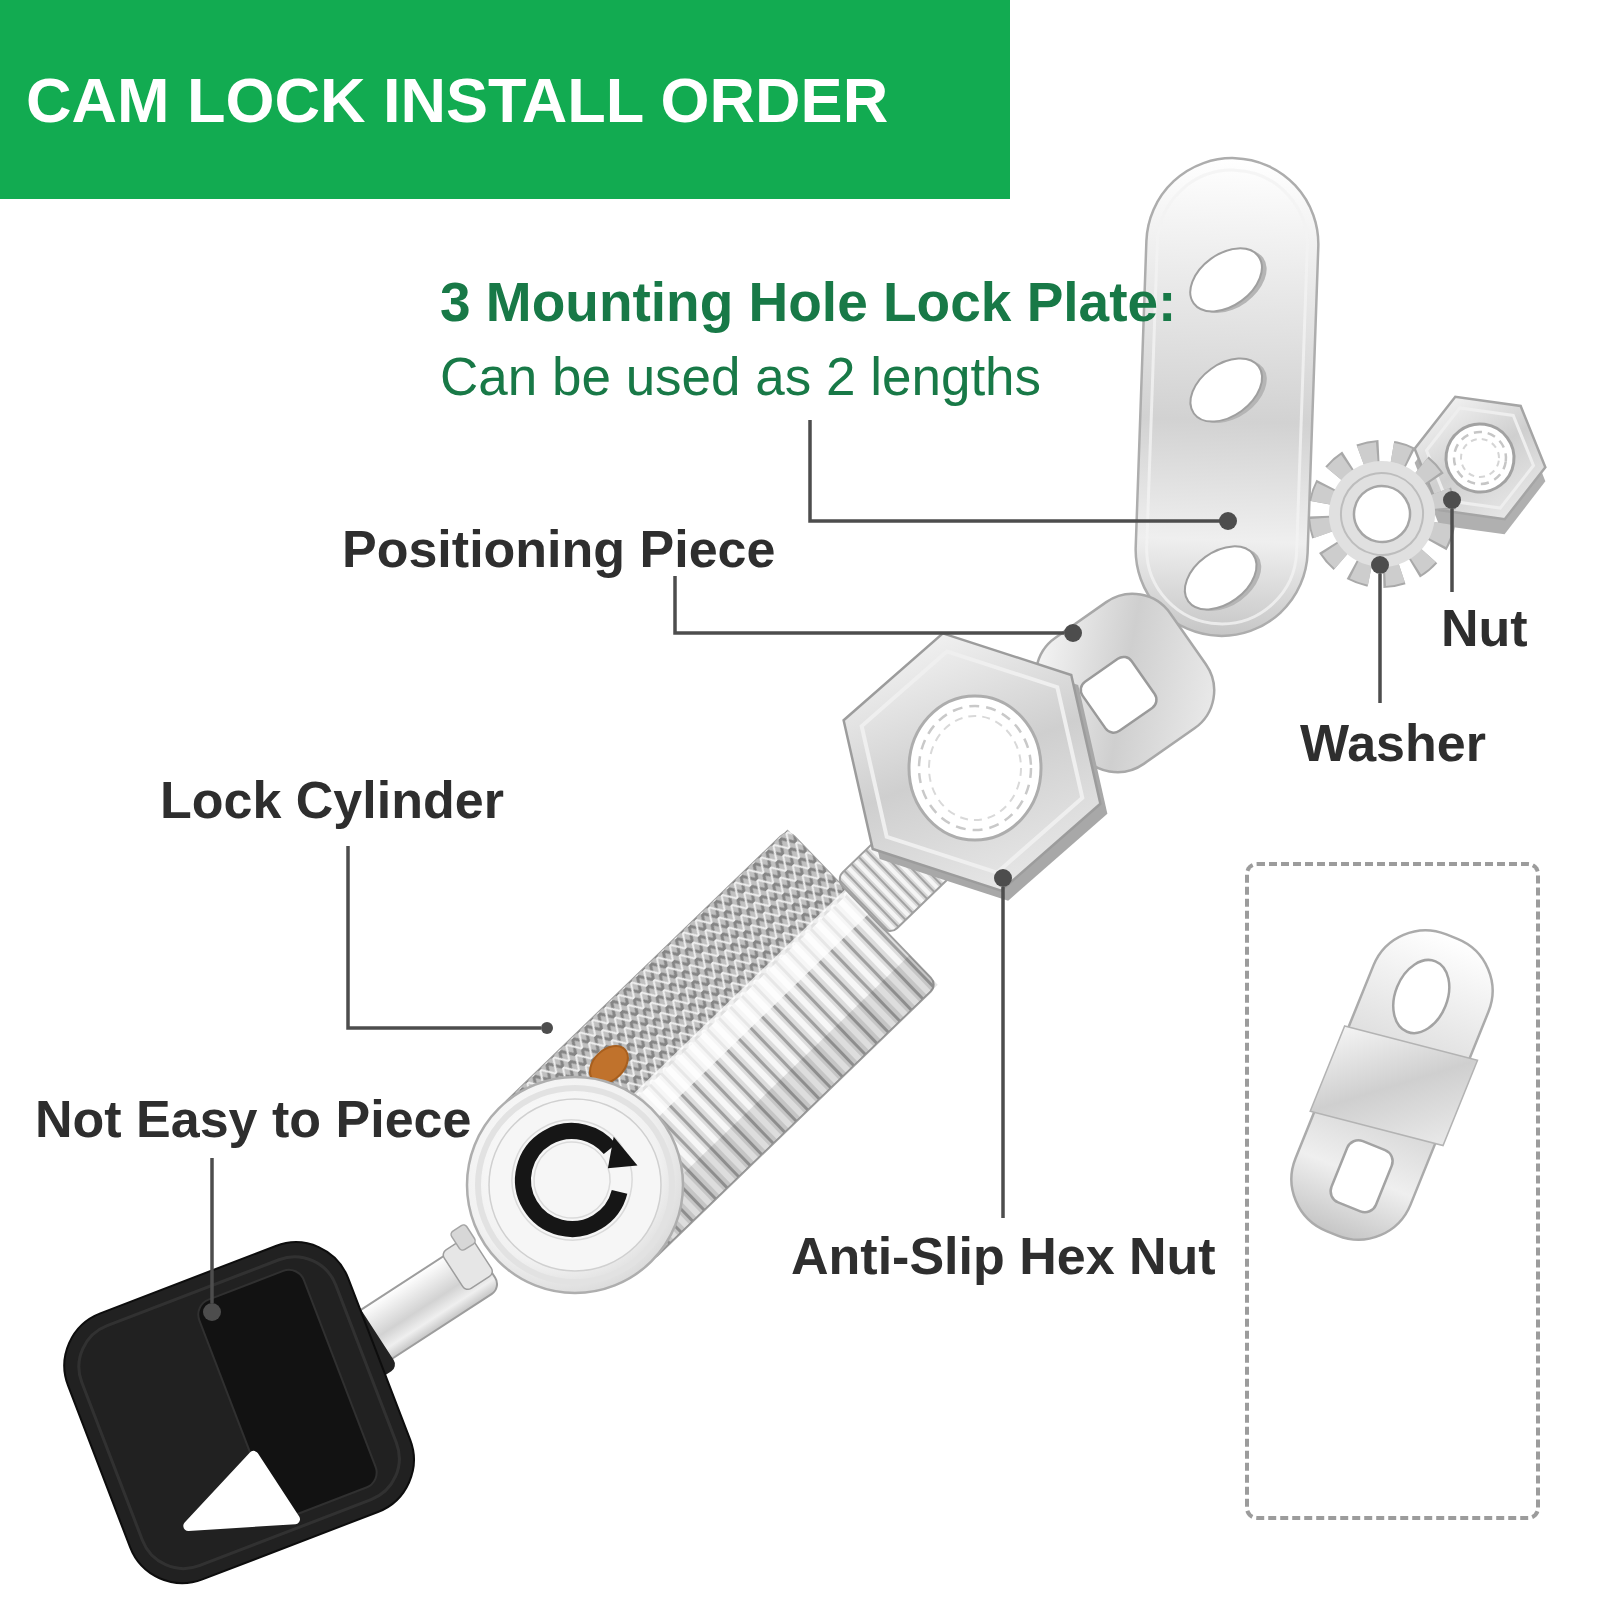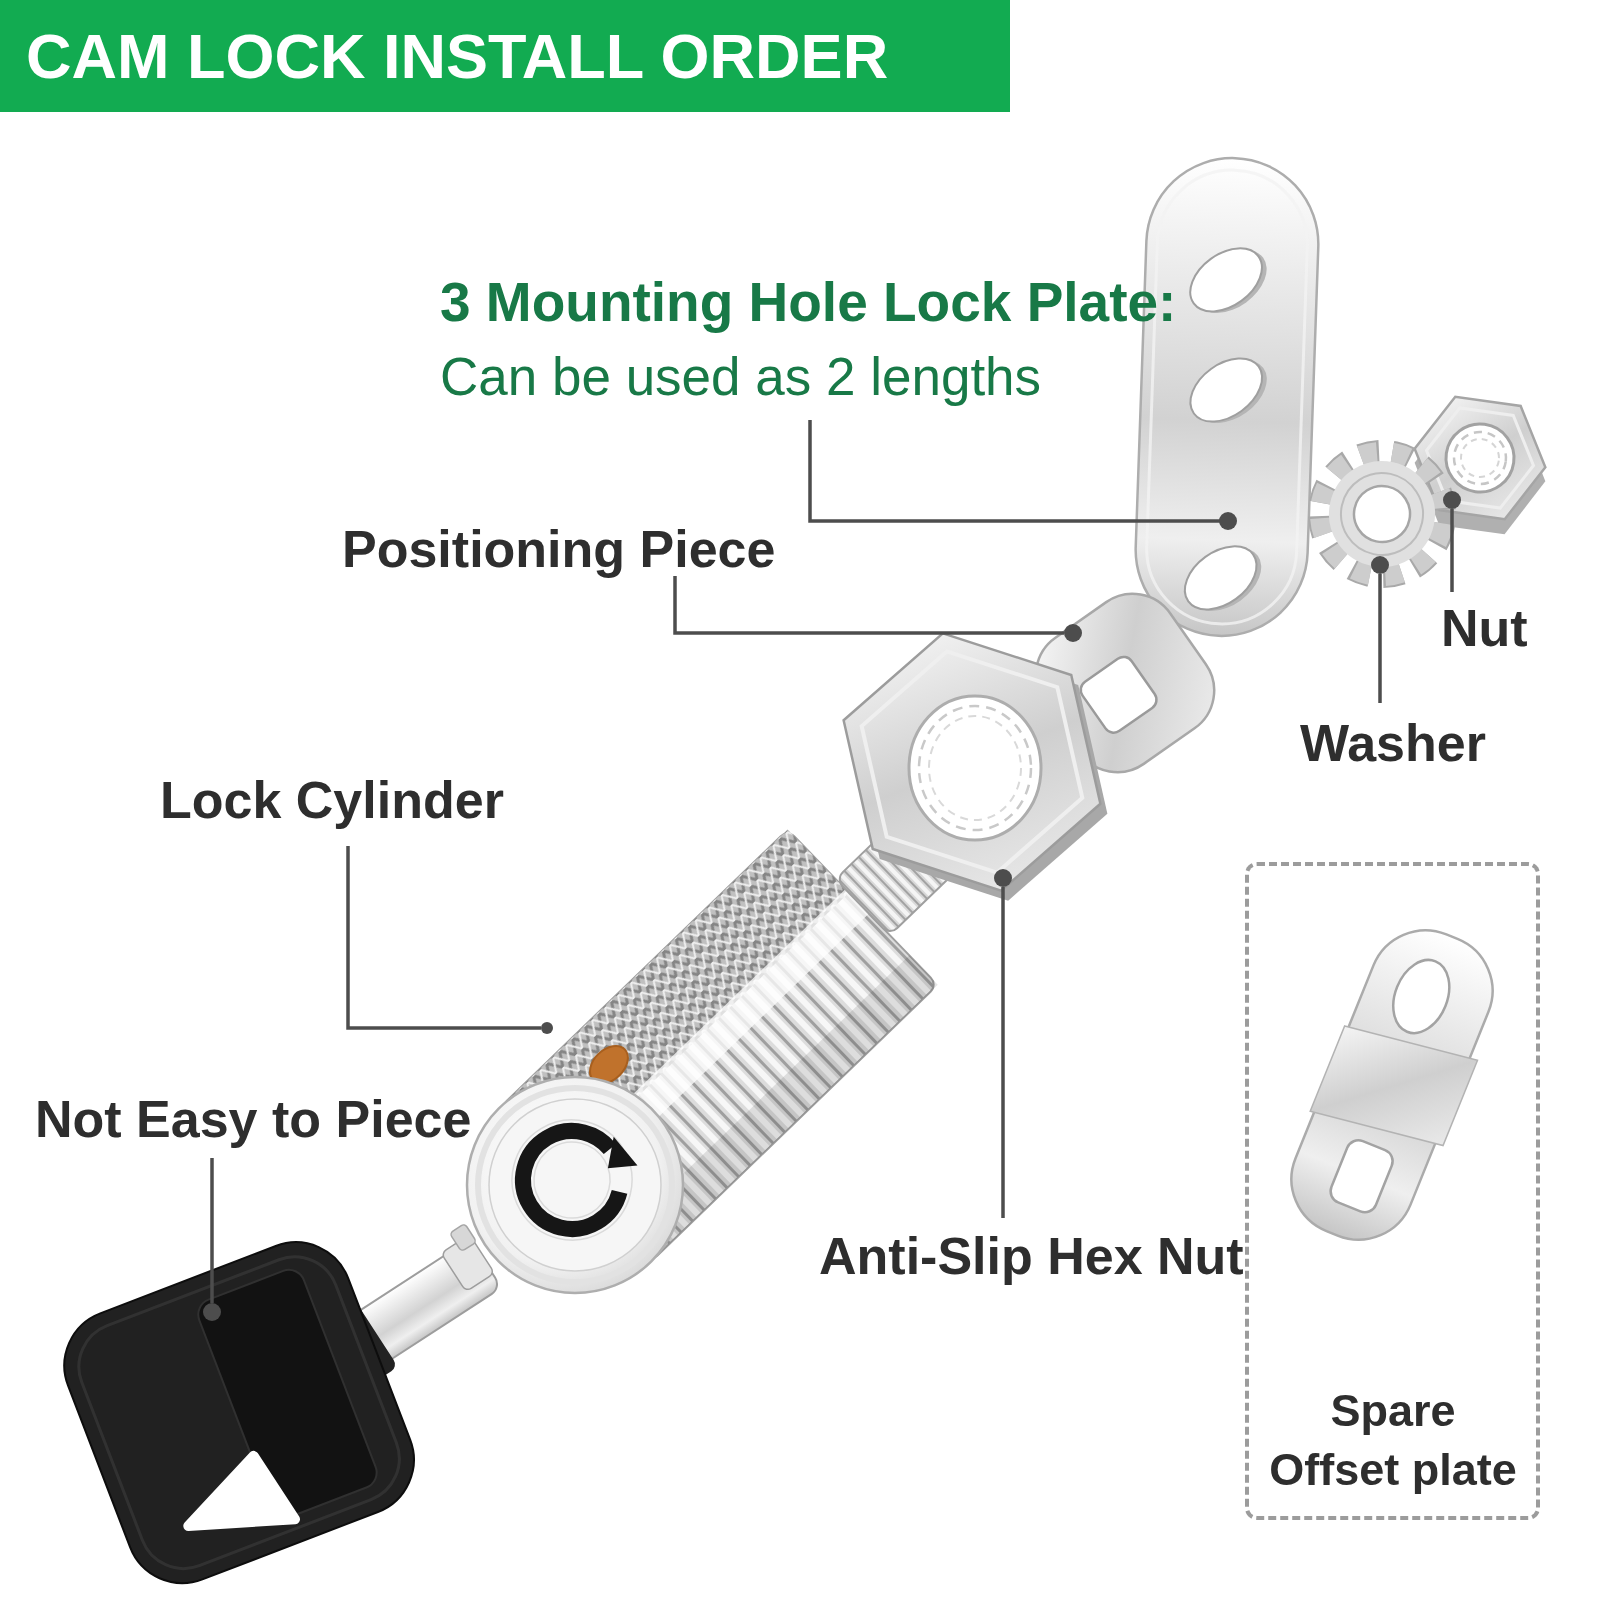--- a/index.html
+++ b/index.html
@@ -3,21 +3,21 @@
 <meta charset="utf-8">
 <style>
   :root{
     --banner-bg:#12AB51; --banner-text:#FFFFFF; --heading-green:#187947;
     --label-dark:#2E2E2E; --pointer:#4D4D4D; --box-border:#9C9C9C;
   }
   html,body{margin:0;padding:0;background:#fff;}
   #stage{position:relative;width:1600px;height:1600px;background:#ffffff;overflow:hidden;
          font-family:"Liberation Sans","DejaVu Sans",sans-serif;}
   #art{position:absolute;left:0;top:0;}
-  .banner{position:absolute;left:0;top:0;width:1010px;height:112px;background:var(--banner-bg);
+  .banner{position:absolute;left:0;top:0;width:1010px;height:199px;background:var(--banner-bg);
           display:flex;align-items:center;}
   .banner-title{color:var(--banner-text);font-size:63px;font-weight:bold;padding-left:26px;
                 letter-spacing:0px;white-space:nowrap;}
   .lbl{position:absolute;color:var(--label-dark);font-size:52px;font-weight:bold;white-space:nowrap;line-height:1.05;}
   .green-head{position:absolute;left:440px;top:270px;width:600px;text-align:center;color:var(--heading-green);}
   .green-head .l1{font-size:55px;font-weight:bold;white-space:nowrap;}
   .green-head .l2{font-size:53px;font-weight:normal;margin-top:12px;white-space:nowrap;}
   .spare-box{position:absolute;left:1245px;top:862px;width:295px;height:658px;
              border:4px dashed var(--box-border);border-radius:12px;box-sizing:border-box;}
   .spare-text{position:absolute;left:1248px;top:1388px;width:290px;text-align:center;
@@ -190,25 +190,21 @@
     <div class="l1">3 Mounting Hole Lock Plate:</div>
     <div class="l2">Can be used as 2 lengths</div>
   </div>
 
   <div class="lbl" style="left:342px;top:522px;">Positioning Piece</div>
 
   <div class="lbl" style="left:160px;top:773px;">Lock Cylinder</div>
 
   <div class="lbl" style="left:35px;top:1092px;">Not Easy to Piece</div>
 
-  <div class="lbl" style="left:791px;top:1229px;margin-left:28px;">Anti-Slip Hex Nut</div>
+  <div class="lbl" style="left:791px;top:1229px;">Anti-Slip Hex Nut</div>
 
   <div class="lbl" style="left:1441px;top:601px;">Nut</div>
 
   <div class="lbl" style="left:1300px;top:716px;">Washer</div>
 
   <div class="spare-box"></div>
-  <div class="spare-text">
-    <div class="l1">Spare</div>
-    <div class="l2">Offset plate</div>
-  </div>
 
 </div>
 
 </body></html>

